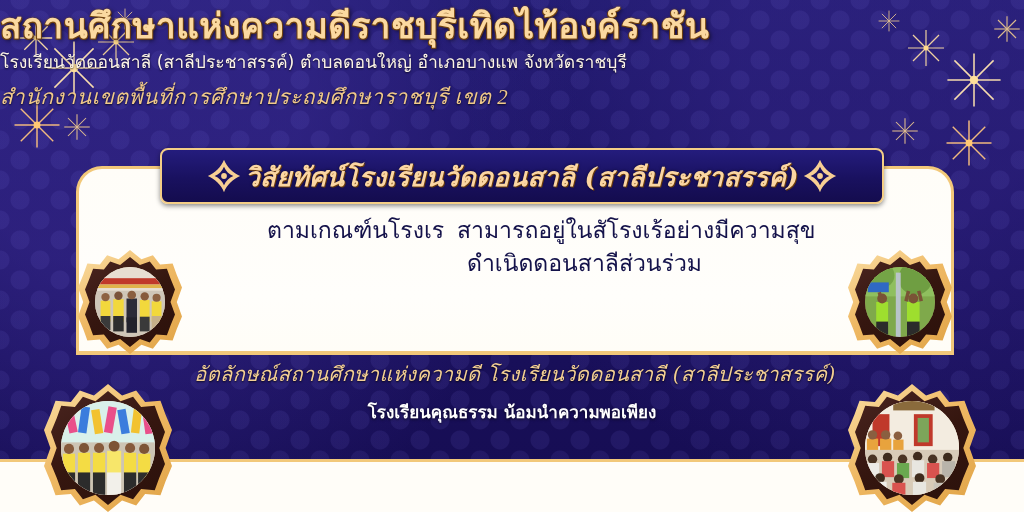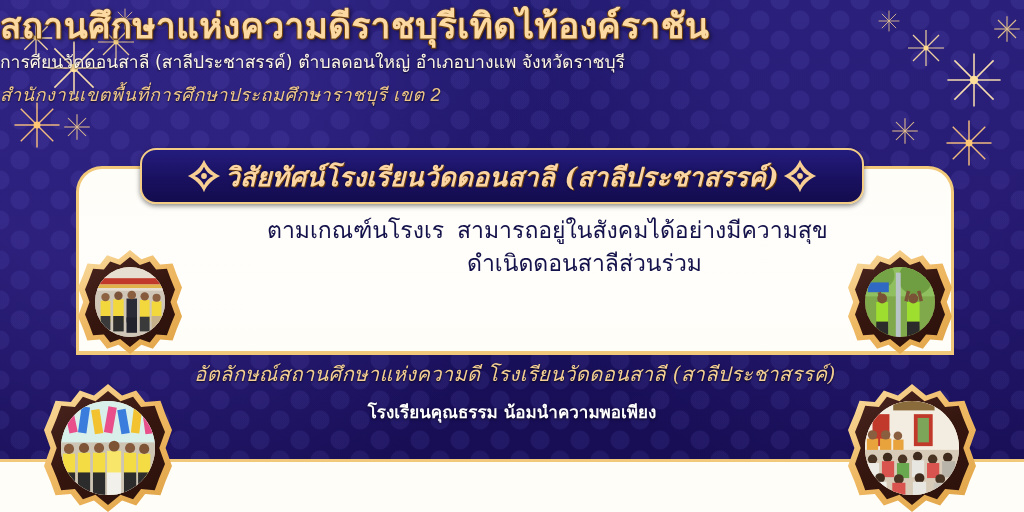--- a/index.html
+++ b/index.html
@@ -33,40 +33,40 @@
   .title{
     font-size:35px;font-weight:bold;letter-spacing:.5px;line-height:1.18;
     color:#fbd9a0;
     text-shadow:0 0 2px #7a4b12,1px 1px 0 #6e4010,-1px 1px 0 #6e4010,2px 2px 4px rgba(0,0,0,.6);
   }
   .subtitle{
     margin-top:5px;font-size:17.5px;color:#fdf5e6;line-height:1.25;
     text-shadow:0 1px 2px rgba(0,0,0,.7);
   }
   .office{
-    margin-top:6px;font-size:18px;font-style:italic;color:#f0c98a;
-    font-family:Liberation Sans, sans-serif;
+    margin-top:6px;font-size:21px;font-style:italic;color:#f0c98a;
+    font-family:Liberation Serif, serif;
     letter-spacing:.6px;
     text-shadow:0 1px 2px rgba(0,0,0,.75);
   }
   
   .panel{
     position:absolute;left:76px;top:166px;width:872px;height:182px;
     background:linear-gradient(180deg,#fffdf8 0%,#fffefb 70%,#fffdf7 100%);
     border:3px solid #f2c87a;
     border-radius:26px 26px 0 0;
     border-bottom:4px solid #f2c87a;
     z-index:3;
   }
   
   .banner{
-    position:absolute;left:140px;top:148px;width:720px;height:52px;
+    position:absolute;left:160px;top:148px;width:720px;height:52px;
     background:linear-gradient(180deg,#241c7d 0%,#19115f 55%,#140c4e 100%);
     border:2.5px solid #f3cd86;
-    border-radius:16px;
+    border-radius:8px;
     display:flex;align-items:center;justify-content:center;gap:4px;
     z-index:5;
     box-shadow:0 2px 5px rgba(0,0,0,.45);
   }
   .banner-text{
     font-size:26px;font-weight:bold;font-style:italic;color:#fbd6a2;
     font-family:"DejaVu Serif","Liberation Serif",serif;
     letter-spacing:.4px;
     text-shadow:1px 1px 0 #6b3c0c,0 0 3px rgba(0,0,0,.6);
     white-space:nowrap;
@@ -237,21 +237,21 @@
     <g stroke="#dcba8e" stroke-width="1.4">
         <line x1="20" y1="4" x2="20" y2="36"></line>
         <line x1="4" y1="20" x2="36" y2="20"></line>
         <line x1="9" y1="9" x2="31" y2="31"></line>
         <line x1="31" y1="9" x2="9" y2="31"></line>
       </g>
   </svg>
 
   <div class="header">
     <div class="title">สถานศึกษาแห่งความดีราชบุรีเทิดไท้องค์ราชัน</div>
-    <div class="subtitle">การศียนวัดดอนสาลี (สาลีประชาสรรค์) ตำบลดอนใหญ่ อำเภอบางแพ จังหวัดราชบุรี</div>
+    <div class="subtitle">โรงเรียนวัดดอนสาลี (สาลีประชาสรรค์) ตำบลดอนใหญ่ อำเภอบางแพ จังหวัดราชบุรี</div>
     <div class="office">สำนักงานเขตพื้นที่การศึกษาประถมศึกษาราชบุรี เขต 2</div>
   </div>
 
   <div class="panel"></div>
 
   <div class="banner">
     <svg class="diamond" viewBox="0 0 40 40">
       <path d="M20 1 C23 9 31 17 39 20 C31 23 23 31 20 39 C17 31 9 23 1 20 C9 17 17 9 20 1 Z" fill="#f7cf93"></path>
       <path d="M20 9 C22 14 26 18 31 20 C26 22 22 26 20 31 C18 26 14 22 9 20 C14 18 18 14 20 9 Z" fill="#1a1160"></path>
       <circle cx="20" cy="20" r="3.4" fill="#f7cf93"></circle>
@@ -260,21 +260,21 @@
     <svg class="diamond" viewBox="0 0 40 40">
       <path d="M20 1 C23 9 31 17 39 20 C31 23 23 31 20 39 C17 31 9 23 1 20 C9 17 17 9 20 1 Z" fill="#f7cf93"></path>
       <path d="M20 9 C22 14 26 18 31 20 C26 22 22 26 20 31 C18 26 14 22 9 20 C14 18 18 14 20 9 Z" fill="#1a1160"></path>
       <circle cx="20" cy="20" r="3.4" fill="#f7cf93"></circle>
     </svg>
   </div>
 
   <div class="vision">
     <div class="vline">
       <span class="vcol-a">ตามเกณฑ์นโรงเร</span>
-      <span class="vcol-b">สามารถอยู่ในสังคมได้อย่างมีความสุข</span>
+      <span class="vcol-b">สามารถอยู่ในสัโรงเร้อย่างมีความสุข</span>
     </div>
     <div class="vline">
       <span class="vcol-a">ดำเนิดดอนสาลีส่วนร่วม</span>
     </div>
   </div>
 
   <div class="foot">
     <div class="identity">อัตลักษณ์สถานศึกษาแห่งความดี โรงเรียนวัดดอนสาลี (สาลีประชาสรรค์)</div>
     <div class="motto">โรงเรียนคุณธรรม น้อมนำความพอเพียง</div>
   </div>

